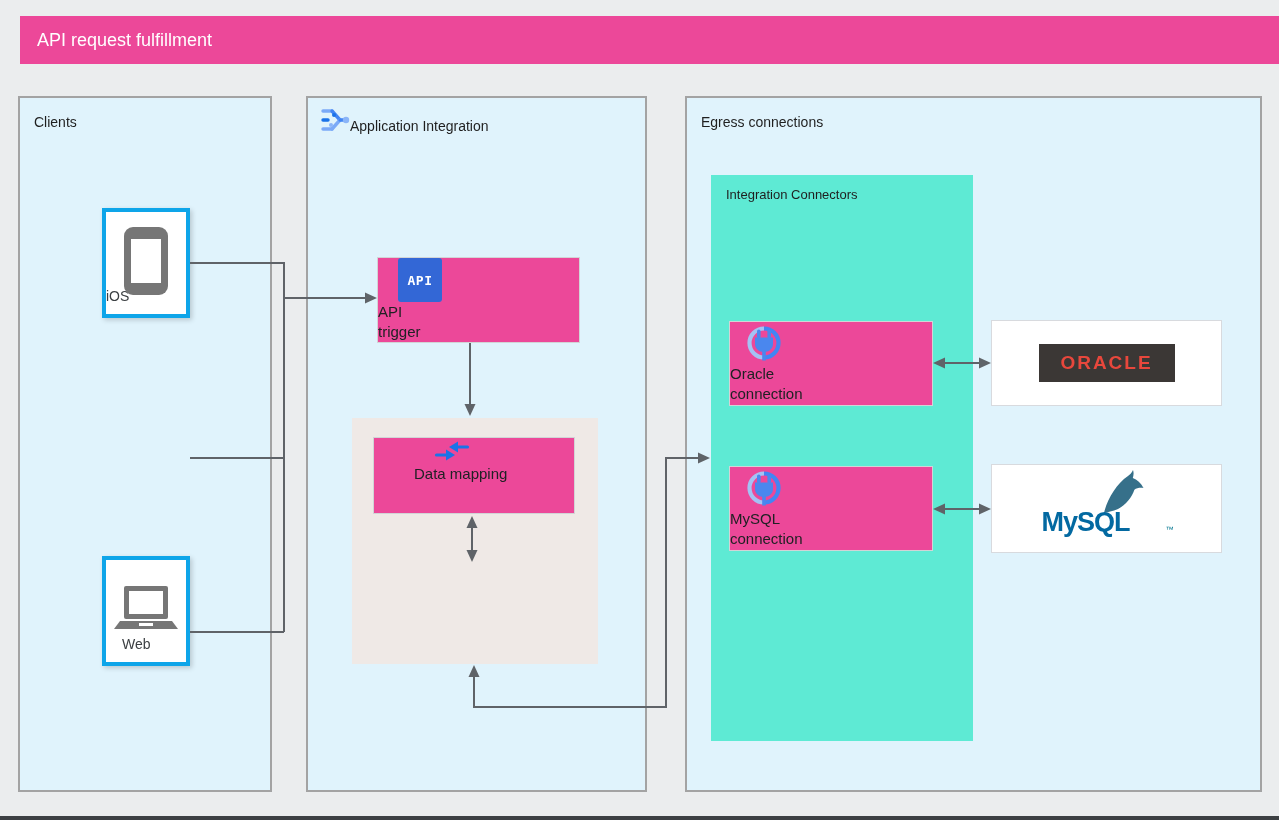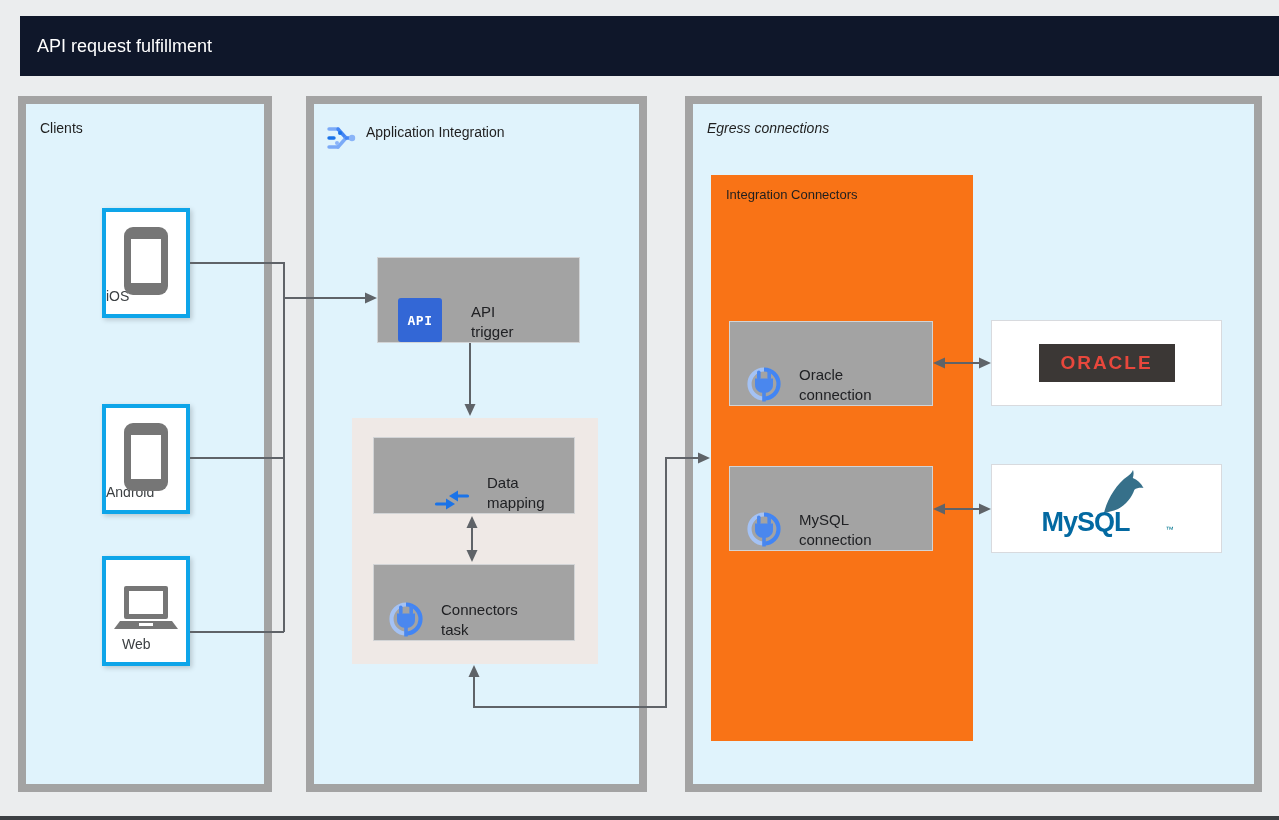--- a/index.html
+++ b/index.html
@@ -1,66 +1,66 @@
 <!DOCTYPE html>
 <html><head>
 <meta charset="utf-8">
 <style>
   html,body{margin:0;padding:0;}
   body{font-family:"Liberation Sans",sans-serif;}
   .page{position:relative;width:1279px;height:820px;background:#EBEDEE;overflow:hidden;}
 
   
-  .title-bar{position:absolute;left:20px;top:16px;width:1259px;height:60px;background:#0f172a;
+  .title-bar{position:absolute;left:20px;top:16px;width:1259px;height:48px;background:#ec4899;
     color:#fff;font-size:18px;display:flex;align-items:center;padding-left:17px;box-sizing:border-box;}
 
   .bottom-strip{position:absolute;left:0;bottom:0;width:100%;height:4px;background:#3c4043;}
 
   
-  .panel{position:absolute;background:#E0F3FC;border:8px solid #a3a3a3;box-sizing:border-box;}
+  .panel{position:absolute;background:#E0F3FC;border:2px solid #a3a3a3;box-sizing:border-box;}
   .panel-clients{left:18px;top:96px;width:254px;height:696px;}
   .panel-appint{left:306px;top:96px;width:341px;height:696px;}
-  .panel-egress{left:685px;top:96px;width:577px;height:696px;font-style:italic;}
+  .panel-egress{left:685px;top:96px;width:577px;height:696px;}
   .panel-label{position:absolute;left:14px;top:16px;font-size:14px;color:#1f1f1f;}
-  .appint-header{position:absolute;left:12px;top:20px;display:flex;align-items:flex-start;gap:10px;}
+  .appint-header{position:absolute;left:12px;top:8px;display:flex;align-items:flex-end;}
   .appint-header .hdr-label{font-size:14px;color:#1f1f1f;}
 
   
   .client-card{position:absolute;left:102px;width:88px;height:110px;background:#fff;
     border:4px solid #0ea5e9;box-shadow:2px 2px 5px rgba(0,0,0,.18);box-sizing:border-box;
     display:flex;flex-direction:column;align-items:flex-start;justify-content:flex-end;}
   .client-card .icon-wrap{position:absolute;top:14px;left:0;right:0;display:flex;justify-content:center;}
   .client-label{font-size:14px;color:#3c4043;margin-bottom:10px;}
   .card-ios{top:208px;}
   .card-android{top:404px;}
   .card-web{top:556px;padding-left:16px;}
   .card-web .icon-wrap{top:24px;}
 
   
-  .node{position:absolute;background:#a3a3a3;border:1px solid #d2d4d6;box-sizing:border-box;
-    display:flex;align-items:flex-end;}
+  .node{position:absolute;background:#ec4899;border:1px solid #d2d4d6;box-sizing:border-box;
+    display:flex;align-items:flex-start;flex-direction:column;}
   .node-label{font-size:15px;color:#202124;line-height:1.35;white-space:pre-line;}
   .node-apitrigger{left:377px;top:257px;width:203px;height:86px;}
   .node-apitrigger .nicon{margin-left:20px;margin-right:29px;}
   .node-datamapping{left:373px;top:437px;width:202px;height:77px;padding-left:40px;}
   .node-datamapping .nicon{margin-left:20px;margin-right:17px;}
   .node-connectorstask{left:373px;top:564px;width:202px;height:77px;}
   .node-connectorstask .nicon{margin-left:11px;margin-right:14px;}
   .node-oracleconn{left:729px;top:321px;width:204px;height:85px;}
   .node-mysqlconn{left:729px;top:466px;width:204px;height:85px;}
   .node-oracleconn .nicon,.node-mysqlconn .nicon{margin-left:13px;margin-right:14px;}
   .nicon{display:flex;align-items:center;justify-content:center;}
 
   .api-chip{width:44px;height:44px;background:#3367D6;border-radius:3px;display:flex;
     align-items:center;justify-content:center;color:#fff;font-family:"DejaVu Sans Mono",monospace;
     font-weight:bold;font-size:13px;letter-spacing:.5px;}
 
   
   .subflow{position:absolute;left:352px;top:418px;width:246px;height:246px;background:#EFE9E6;}
-  .connectors-box{position:absolute;left:711px;top:175px;width:262px;height:566px;background:#f97316;text-align:right;}
+  .connectors-box{position:absolute;left:711px;top:175px;width:262px;height:566px;background:#5eead4;text-align:right;}
   .connectors-box-label{position:absolute;left:15px;top:12px;font-size:13px;color:#1f1f1f;}
 
   
   .logo-card{position:absolute;left:991px;width:231px;background:#fff;border:1px solid #d8dade;
     box-sizing:border-box;display:flex;align-items:center;justify-content:center;}
   .logo-oracle{top:320px;height:86px;}
   .logo-mysql{top:464px;height:89px;}
   .oracle-badge{width:136px;height:38px;background:#3b3735;display:flex;align-items:center;justify-content:center;}
   .oracle-text{color:#E8473C;font-size:19px;font-weight:bold;letter-spacing:2px;}
   .mysql-wrap{position:relative;width:130px;height:70px;}
@@ -120,29 +120,20 @@
   <div class="client-card card-ios">
     <span class="icon-wrap">
       <svg width="46" height="70" viewBox="0 0 46 70">
         <rect x="1" y="1" width="44" height="68" rx="9" fill="#767676"></rect>
         <rect x="8" y="13" width="30" height="44" fill="#fff"></rect>
       </svg>
     </span>
     <span class="client-label">iOS</span>
   </div>
 
-  <div class="client-card card-android">
-    <span class="icon-wrap">
-      <svg width="46" height="70" viewBox="0 0 46 70">
-        <rect x="1" y="1" width="44" height="68" rx="9" fill="#767676"></rect>
-        <rect x="8" y="13" width="30" height="44" fill="#fff"></rect>
-      </svg>
-    </span>
-    <span class="client-label">Android</span>
-  </div>
 
   <div class="client-card card-web">
     <span class="icon-wrap">
       <svg width="64" height="48" viewBox="0 0 64 48">
         <rect x="10" y="2" width="44" height="33" rx="2" fill="#767676"></rect>
         <rect x="15" y="7" width="34" height="23" fill="#fff"></rect>
         <path d="M6,37 H58 L64,45 H0 Z" fill="#767676"></path>
         <rect x="25" y="39" width="14" height="3" fill="#fff"></rect>
       </svg>
     </span>
@@ -164,34 +155,20 @@
           <line x1="2.5" y1="17" x2="12" y2="17"></line>
           <line x1="33.5" y1="9" x2="24" y2="9"></line>
         </g>
         <polygon points="12,11.5 12,22.5 21,17" fill="#1A73E8"></polygon>
         <polygon points="24,3.5 24,14.5 15,9" fill="#1A73E8"></polygon>
       </svg>
     </span>
     <span class="node-label">Data mapping</span>
   </div>
 
-  <div class="node node-connectorstask">
-    <span class="nicon">
-      <svg width="42" height="42" viewBox="0 0 42 42">
-        <path d="M21,6.5 A14.5,14.5 0 1 0 21,35.5" fill="none" stroke="#A4C2F4" stroke-width="4.2"></path>
-        <path d="M21,6.5 A14.5,14.5 0 0 1 21,35.5" fill="none" stroke="#4285F4" stroke-width="4.2"></path>
-        <rect x="14" y="7.5" width="3.6" height="9" rx="1.8" fill="#4A87EE"></rect>
-        <rect x="24.4" y="7.5" width="3.6" height="9" rx="1.8" fill="#4A87EE"></rect>
-        <path d="M12,15.5 H30 V22 C30,26.5 26,30 21,30 C16,30 12,26.5 12,22 Z" fill="#4A87EE"></path>
-        <rect x="19.2" y="29" width="3.6" height="9.5" fill="#4A87EE"></rect>
-      </svg>
-    </span>
-    <span class="node-label">Connectors
-task</span>
-  </div>
 
   <div class="node node-oracleconn">
     <span class="nicon">
       <svg width="42" height="42" viewBox="0 0 42 42">
         <path d="M21,6.5 A14.5,14.5 0 1 0 21,35.5" fill="none" stroke="#A4C2F4" stroke-width="4.2"></path>
         <path d="M21,6.5 A14.5,14.5 0 0 1 21,35.5" fill="none" stroke="#4285F4" stroke-width="4.2"></path>
         <rect x="14" y="7.5" width="3.6" height="9" rx="1.8" fill="#4A87EE"></rect>
         <rect x="24.4" y="7.5" width="3.6" height="9" rx="1.8" fill="#4A87EE"></rect>
         <path d="M12,15.5 H30 V22 C30,26.5 26,30 21,30 C16,30 12,26.5 12,22 Z" fill="#4A87EE"></path>
         <rect x="19.2" y="29" width="3.6" height="9.5" fill="#4A87EE"></rect>

